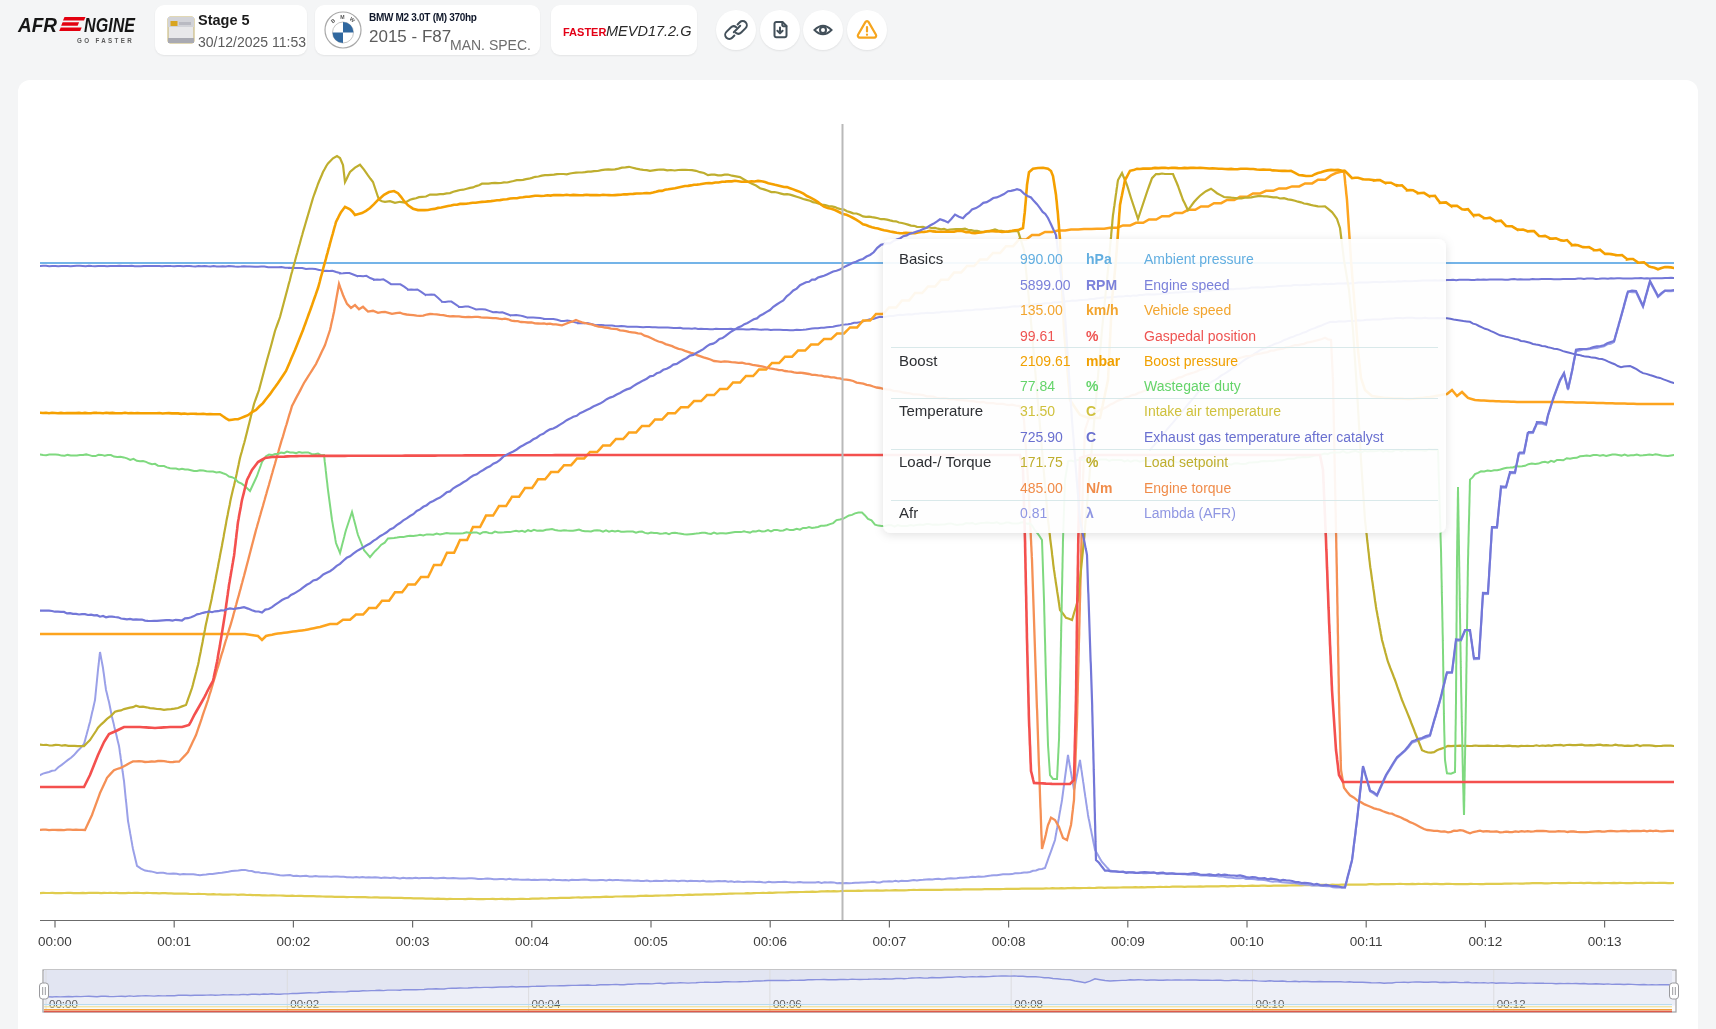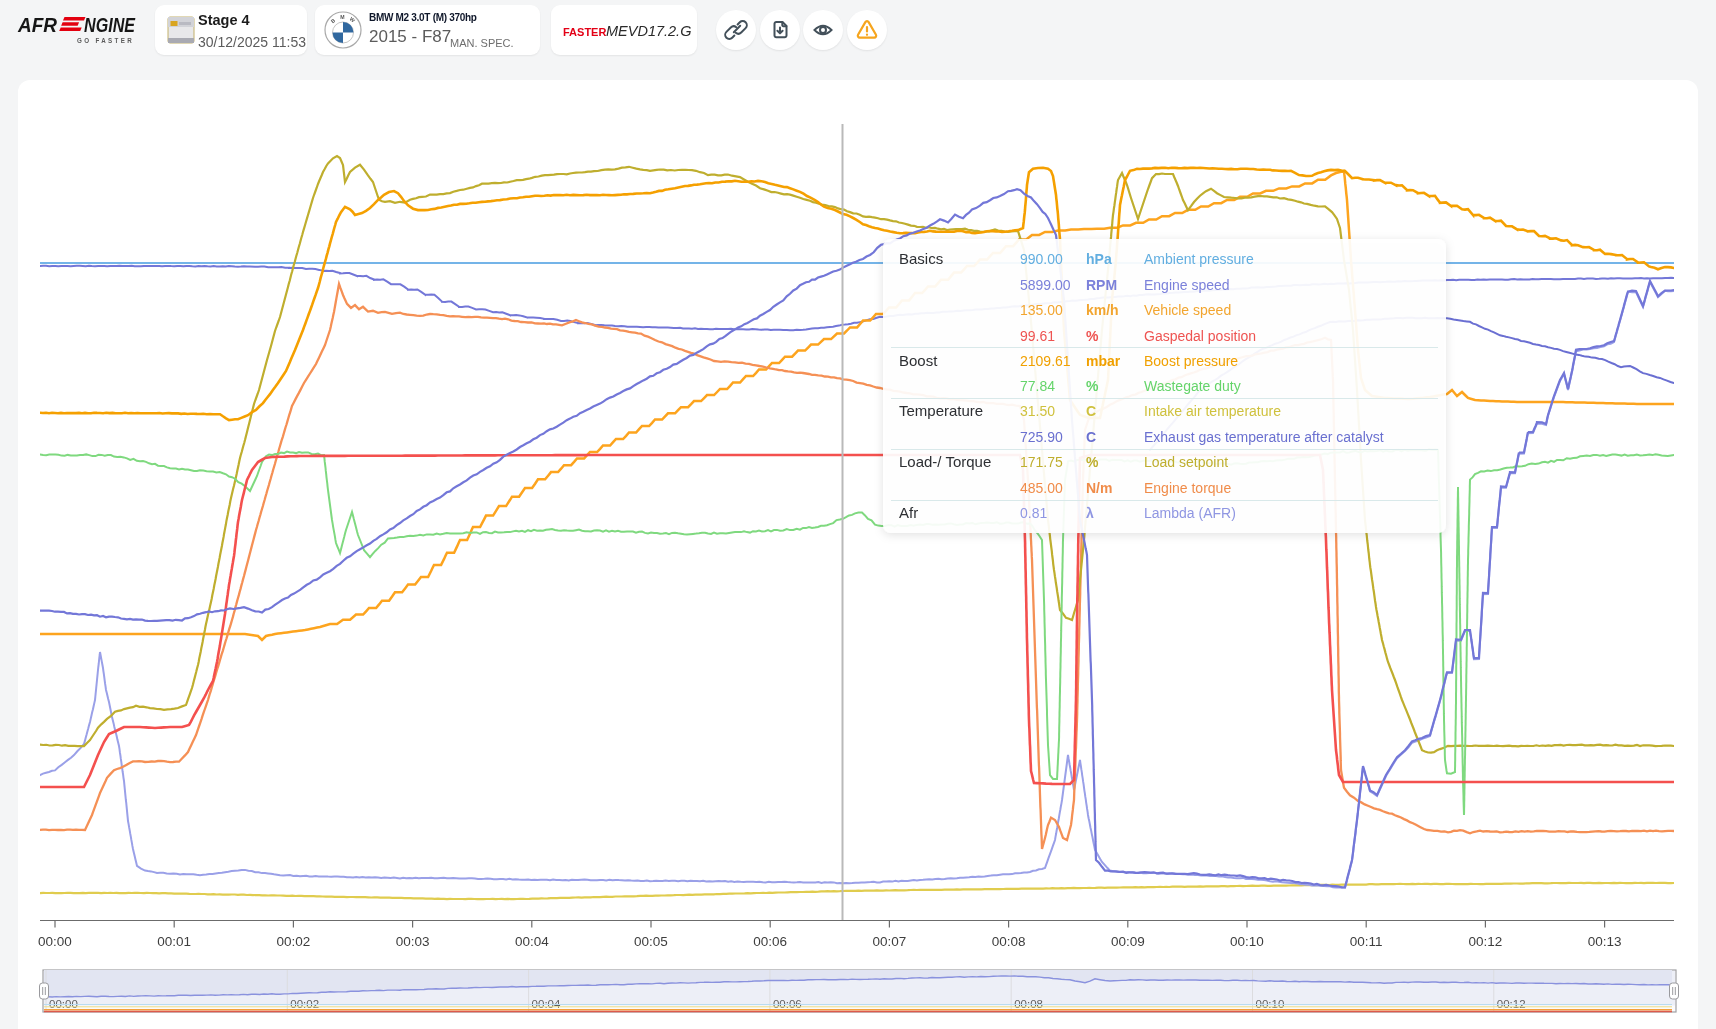--- a/index.html
+++ b/index.html
@@ -20,38 +20,38 @@
 </g>
 </svg></div>
 <div class="card" style="left:155px;top:5px;width:152px;height:50px;">
   <div style="position:absolute;left:11px;top:9px;"><svg width="30" height="32" viewBox="0 0 30 32">
 <rect x="2" y="3" width="26" height="26" rx="2" fill="#e8e8ea" stroke="#c2b06a" stroke-width="1"></rect>
 <rect x="2" y="3" width="26" height="10" fill="#d2d3d8"></rect>
 <rect x="4.5" y="7" width="7" height="5" fill="#d9a520"></rect>
 <rect x="13" y="8" width="12" height="3" fill="#b9bac2"></rect>
 <rect x="2" y="24" width="26" height="5" fill="#a9aab2"></rect>
 </svg></div>
-  <div style="position:absolute;left:43px;top:7px;font-size:14.5px;font-weight:bold;color:#1b1b1b;">Stage 4</div>
+  <div style="position:absolute;left:43px;top:7px;font-size:14.5px;font-weight:bold;color:#1b1b1b;">Stage 5</div>
   <div style="position:absolute;left:43px;top:29px;font-size:14px;color:#5c5c5c;">30/12/2025 11:53</div>
 </div>
 <div class="card" style="left:315px;top:5px;width:225px;height:50px;">
   <div style="position:absolute;left:9px;top:6px;"><svg width="38" height="38" viewBox="0 0 38 38">
 <circle cx="19" cy="19" r="18" fill="#ffffff" stroke="#a9a9a9" stroke-width="1.2"></circle>
 <g fill="#555" font-family="Liberation Sans, sans-serif" font-size="5.2" font-weight="bold">
 <text x="7.2" y="11.6" transform="rotate(-40 9 10)">B</text>
           <text x="16.2" y="7.6">M</text>
           <text x="24.4" y="9.4" transform="rotate(40 26 10)">W</text>
         </g>
 <circle cx="19" cy="21.5" r="10.5" fill="#ffffff" stroke="#b5b5b5" stroke-width="0.8"></circle>
 <path d="M19 11 a10.5 10.5 0 0 1 10.5 10.5 h-10.5 z" fill="#31689f"></path>
 <path d="M19 32 a10.5 10.5 0 0 1 -10.5 -10.5 h10.5 z" fill="#31689f"></path>
 </svg></div>
   <div style="position:absolute;left:54px;top:7px;font-size:10px;font-weight:bold;color:#0f172a;letter-spacing:-0.3px;">BMW M2 3.0T (M) 370hp</div>
   <div style="position:absolute;left:54px;top:22px;font-size:17px;color:#5c5c5c;text-align:center;">2015 - F87</div>
-  <div style="position:absolute;left:119px;top:32px;font-size:11px;color:#6e6e6e;padding-left:16px;">MAN. SPEC.</div>
+  <div style="position:absolute;left:119px;top:32px;font-size:14px;color:#6e6e6e;padding-left:16px;">MAN. SPEC.</div>
 </div>
 <div class="card" style="left:551px;top:5px;width:146px;height:50px;">
   <div style="position:absolute;left:12px;top:21px;font-size:11px;font-weight:bold;color:#e30016;">FASTER</div>
   <div style="position:absolute;left:55px;top:18px;font-size:14.5px;color:#2a2a2a;font-style:italic;">MEVD17.2.G</div>
 </div>
 <div style="position:absolute;left:716px;top:10px;width:40px;height:40px;border-radius:50%;background:#fff;box-shadow:0 1px 2px rgba(0,0,0,0.08)"><svg width="40" height="40" viewBox="0 0 40 40">
       <g stroke="#43505a" stroke-width="2" fill="none" stroke-linecap="round">
         <path d="M17.8 22.2 l6.4 -6.4"></path>
         <path d="M21.6 14.5 l2.2-2.2 a4.1 4.1 0 0 1 5.8 5.8 l-4.4 4.4 a4.1 4.1 0 0 1 -5.5 0.3"></path>
         <path d="M18.4 25.5 l-2.2 2.2 a4.1 4.1 0 0 1 -5.8 -5.8 l4.4-4.4 a4.1 4.1 0 0 1 5.5 -0.3"></path>

